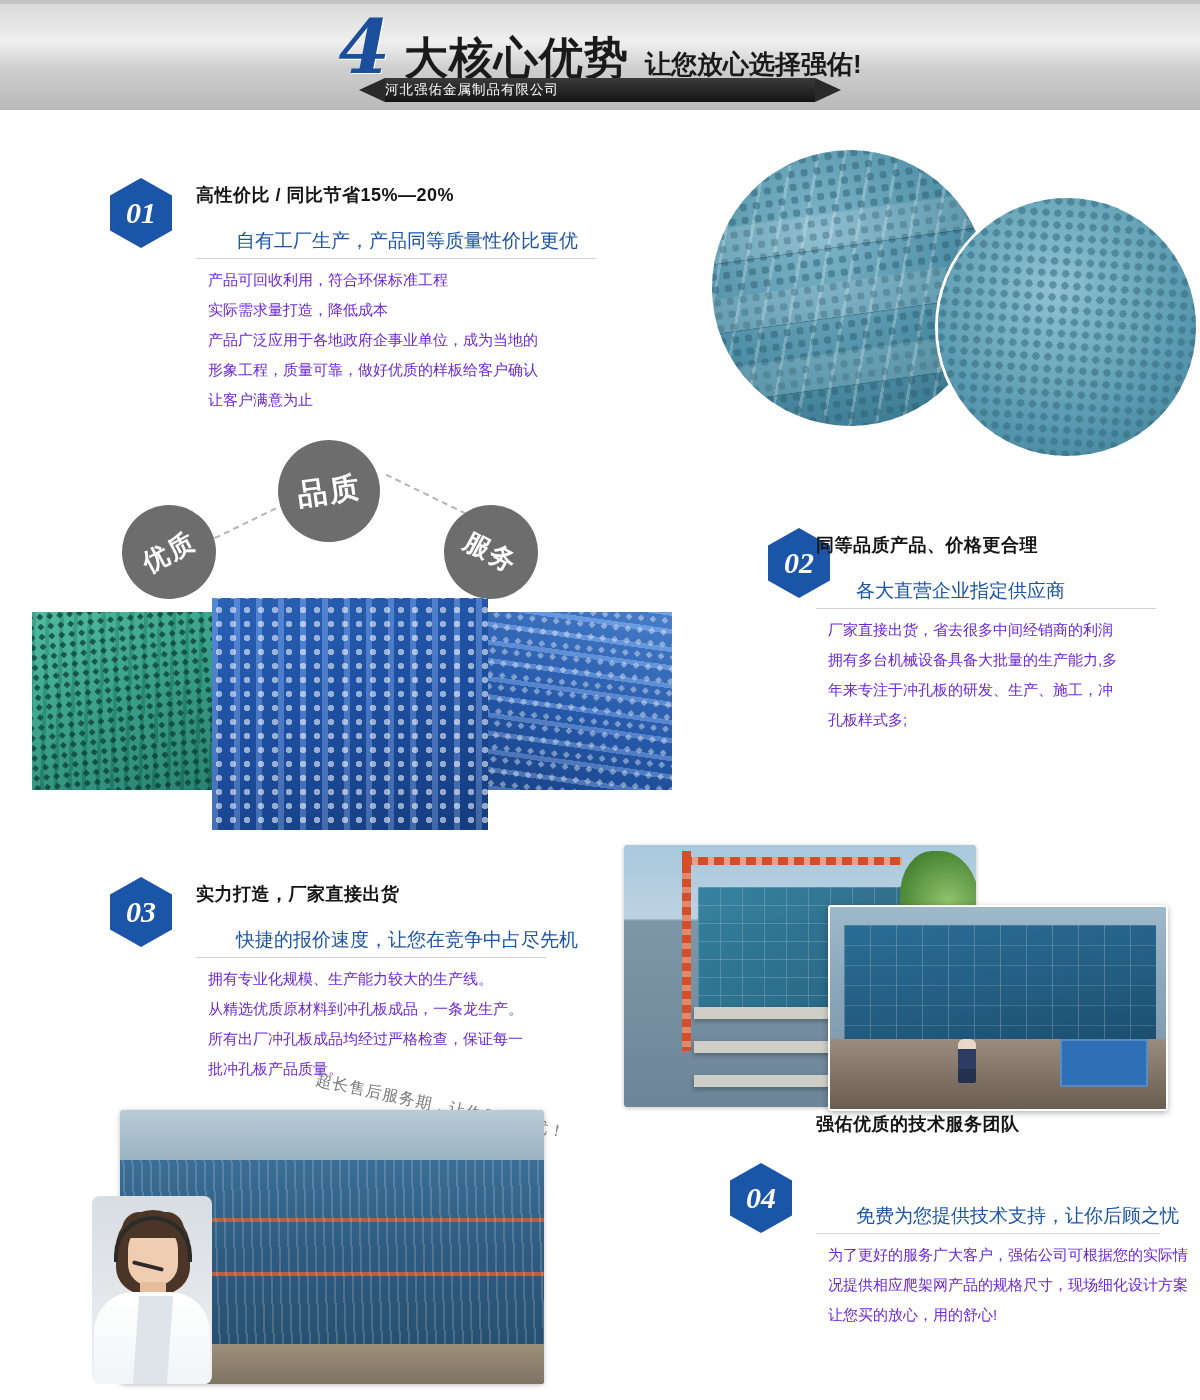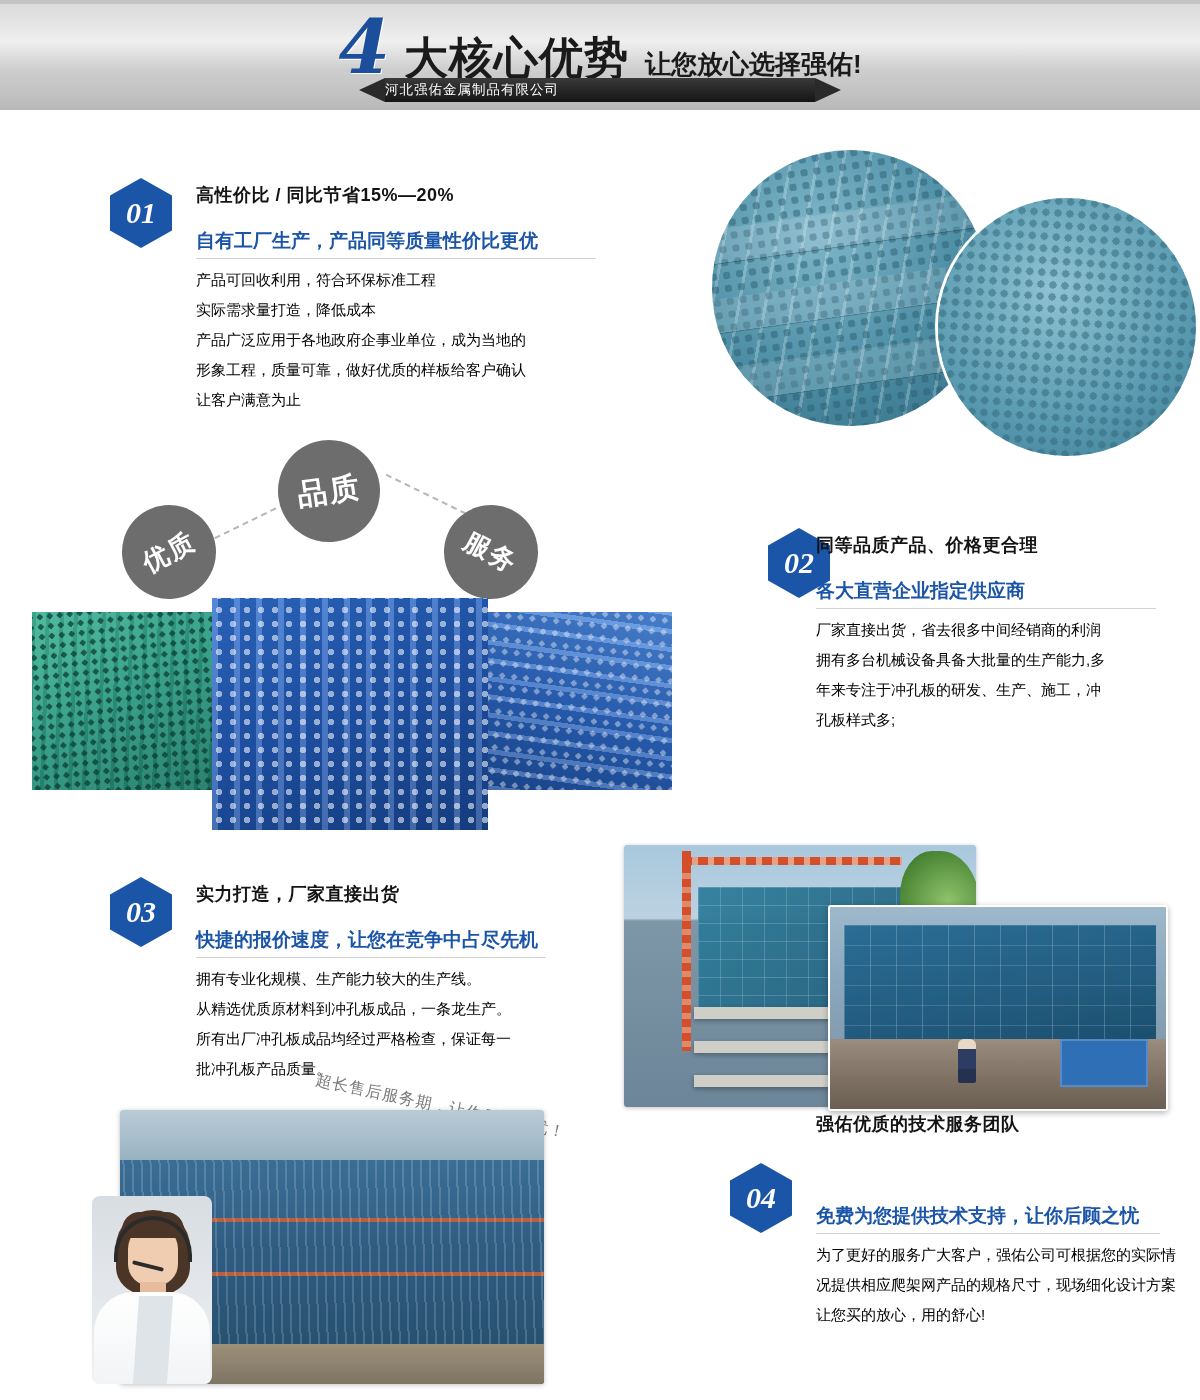--- a/index.html
+++ b/index.html
@@ -117,29 +117,31 @@
     position: absolute;
     font-size: 18px;
     font-weight: bold;
     color: #141414;
     white-space: nowrap;
     letter-spacing: .5px;
   }
   .blk-sub {
     position: absolute;
     font-size: 19px;
-    font-weight: bold;
+    font-weight: normal;
     color: #1b55a8;
     white-space: nowrap;
+    margin-left: 40px;
   }
   .blk-body {
     position: absolute;
     font-size: 15px;
-    color: #000000;
+    color: #6d28d9;
     line-height: 30px;
+    margin-left: 12px;
   }
   .blk-body div { white-space: nowrap; }
 
   .rule {
     position: absolute;
     height: 1px;
     background: #d2d2d2;
   }
 
   

